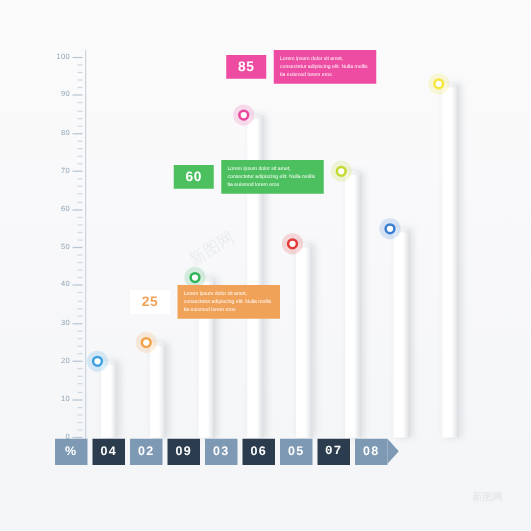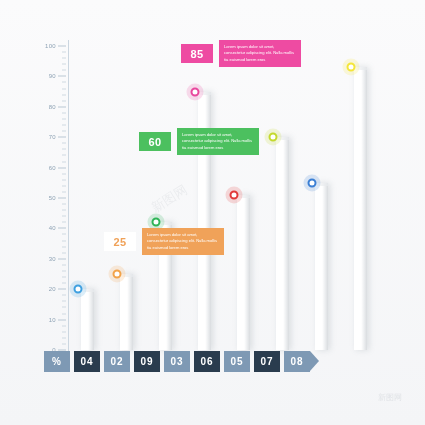--- a/index.html
+++ b/index.html
@@ -268,21 +268,21 @@
       <div class="xtag" style="background: rgb(126, 153, 180); color: rgb(126, 153, 180);">
         <span style="color: rgb(255, 255, 255);">03</span>
       </div>
       <div class="xtag" style="background: rgb(42, 60, 78); color: rgb(42, 60, 78);">
         <span style="color: rgb(255, 255, 255);">06</span>
       </div>
       <div class="xtag" style="background: rgb(126, 153, 180); color: rgb(126, 153, 180);">
         <span style="color: rgb(255, 255, 255);">05</span>
       </div>
       <div class="xtag" style="background: rgb(42, 60, 78); color: rgb(42, 60, 78);">
-        <span style="color: rgb(255, 255, 255);">07</span>
+        <span style="color: rgb(255, 255, 255); font-family: Liberation Mono, monospace;">07</span>
       </div>
       <div class="xtag arrow" style="background: rgb(126, 153, 180); color: rgb(126, 153, 180);">
         <span style="color: rgb(255, 255, 255);">08</span>
       </div>
     </div>
 
   <div class="wm wm-big" style="left:150px;top:190px;">新图网</div>
   <div class="wm wm-corner" style="left:378px;top:392px;">新图网</div>
 
 </div>

